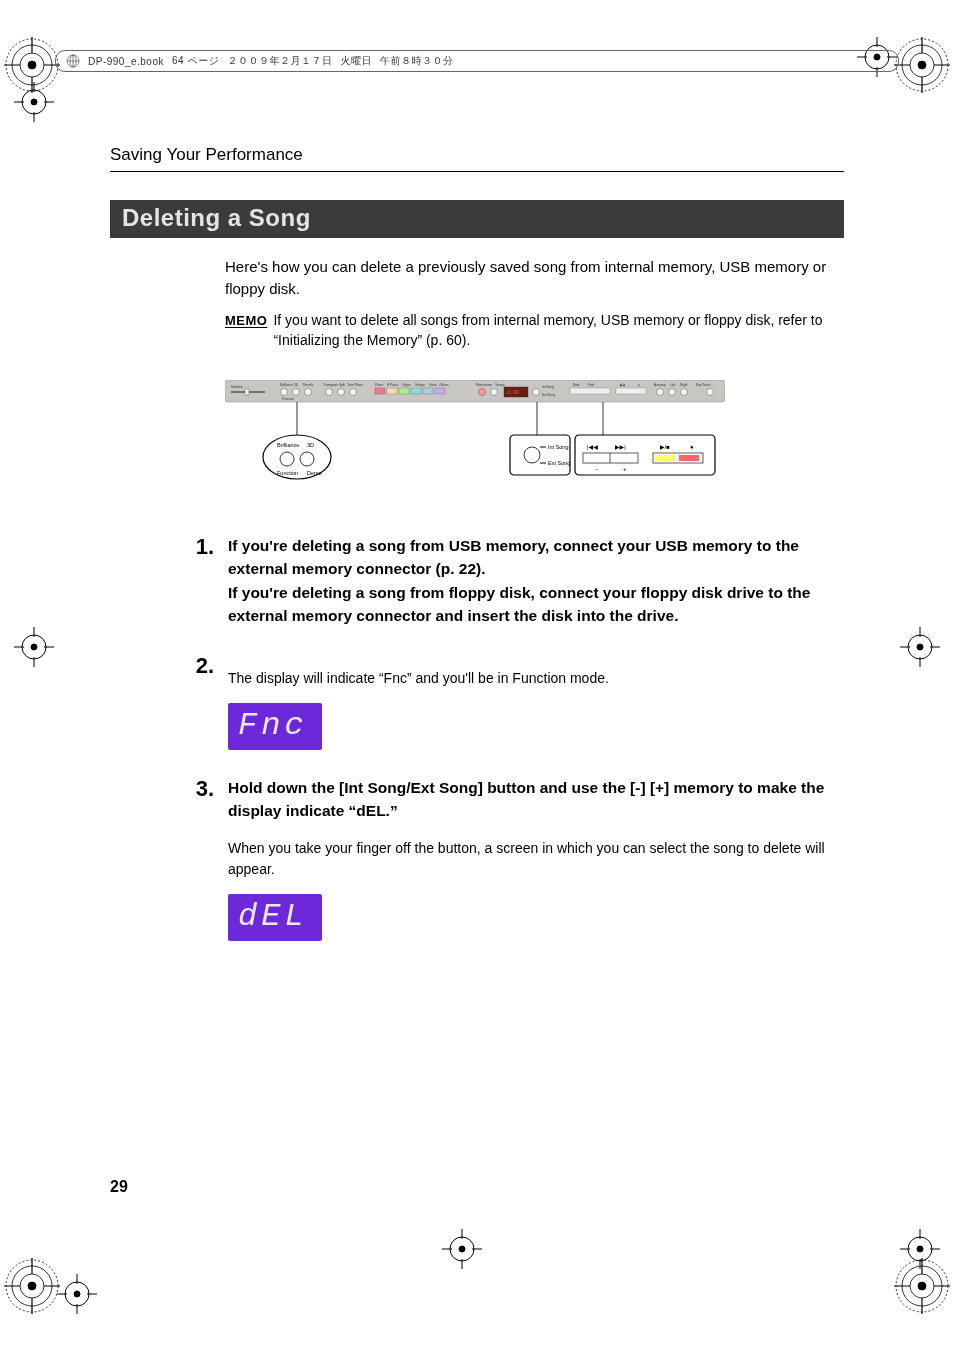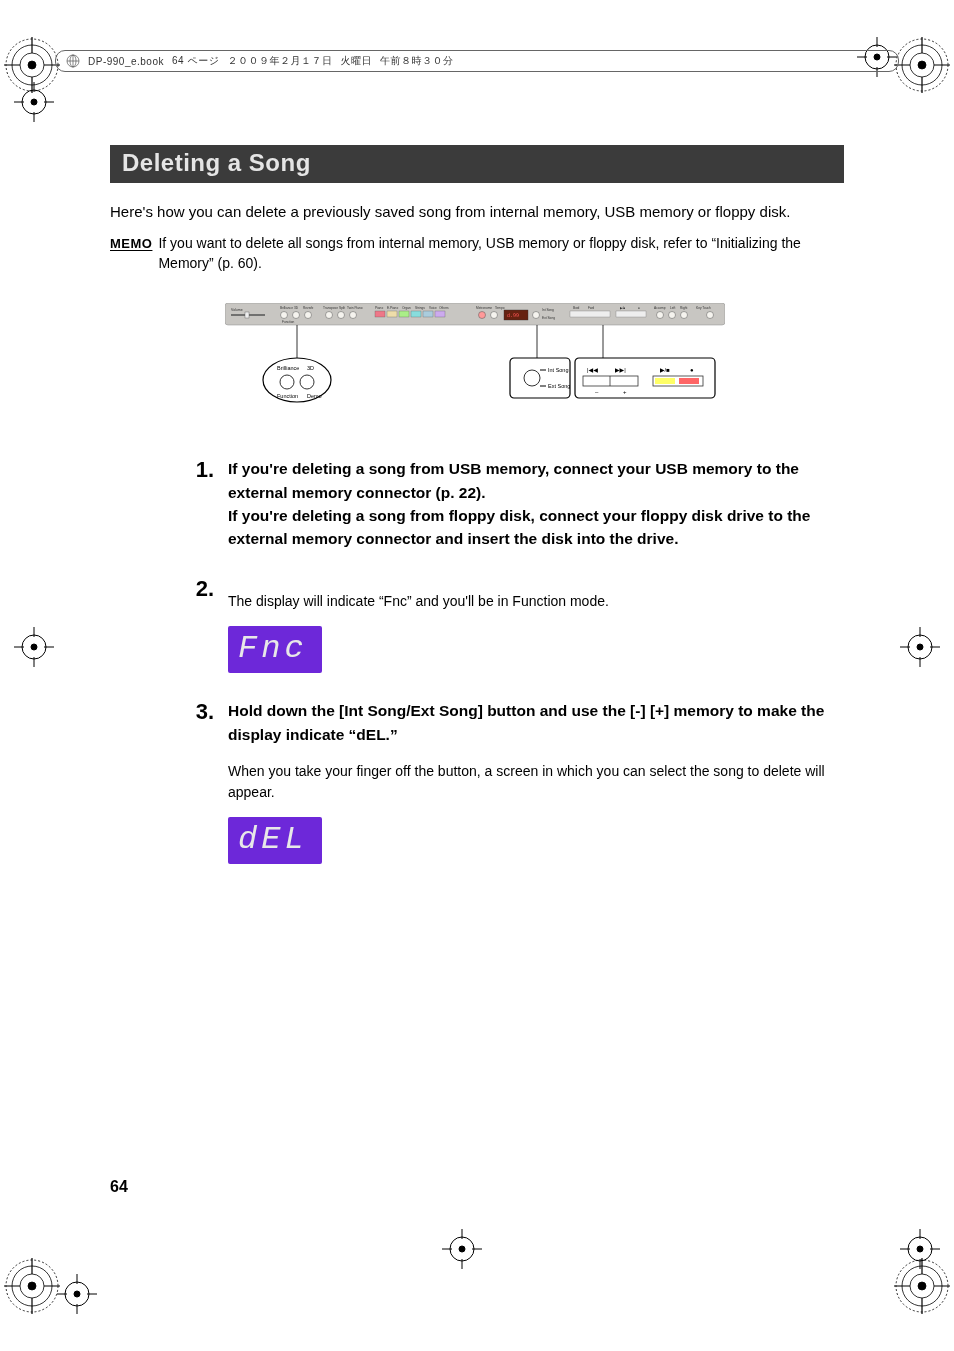--- a/index.html
+++ b/index.html
@@ -76,20 +76,21 @@
   .title-bar {
     background: #3b3b3b;
     color: #e5e5e5;
     font-size: 24px;
     font-weight: 600;
     padding: 4px 12px 6px 12px;
     letter-spacing: 0.5px;
   }
 
   .body-block {
+    margin-left: 115px;
     margin-right: 0;
     font-size: 15px;
     line-height: 1.45;
   }
   .intro { margin-top: 18px; }
   .memo-row {
     display: flex;
     gap: 6px;
     margin-top: 10px;
     align-items: flex-start;
@@ -291,20 +292,21 @@
         </svg>
     </span>
     <span>DP-990_e.book</span>
     <span>64 ページ</span>
     <span>２００９年２月１７日</span>
     <span>火曜日</span>
     <span>午前８時３０分</span>
   </div>
 
   <div class="content">
+    <div class="chapter-heading">Saving Your Performance</div>
 
     <div class="title-bar">Deleting a Song</div>
 
     <div class="body-block intro">Here's how you can delete a previously saved song from internal memory, USB memory or floppy disk.</div>
 
     <div class="body-block memo-row">
       <span class="memo-badge">MEMO</span>
       <span>If you want to delete all songs from internal memory, USB memory or floppy disk, refer to “Initializing the Memory” (p. 60).</span>
     </div>
 
@@ -449,14 +451,14 @@
         <div class="step-num">3</div>
         <div class="step-body">
           <div class="step-head">Hold down the [Int Song/Ext Song] button and use the [-] [+] memory to make the display indicate “dEL.”</div>
           <div class="step-sub">When you take your finger off the button, a screen in which you can select the song to delete will appear.</div>
           <div class="lcd">dEL</div>
         </div>
       </div>
     </div>
   </div>
 
-  <div class="page-num">64</div>
+  <div class="page-num">29</div>
 </div>
 
 </body></html>

